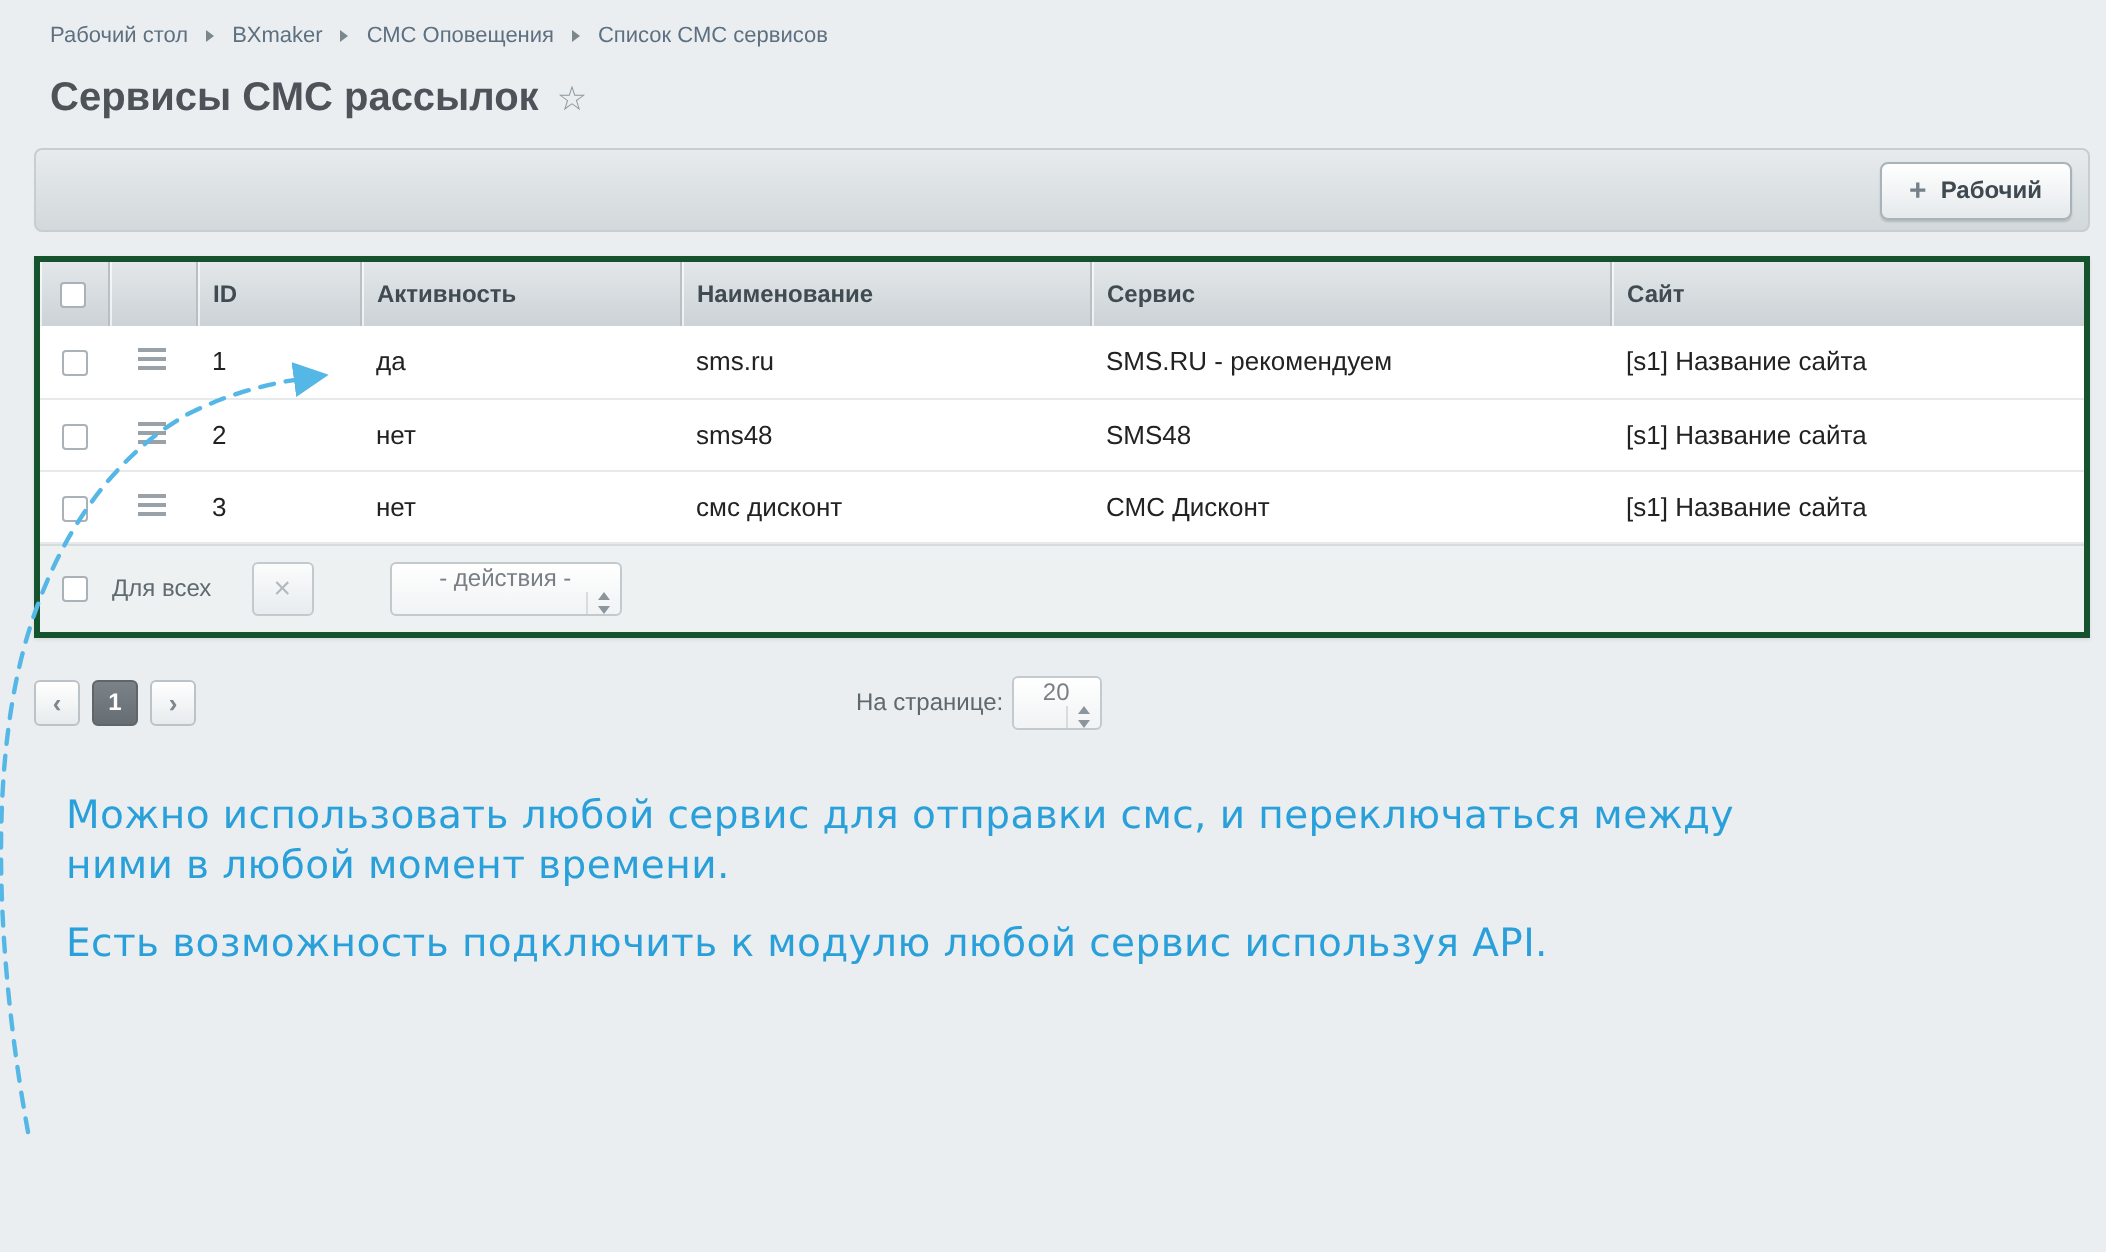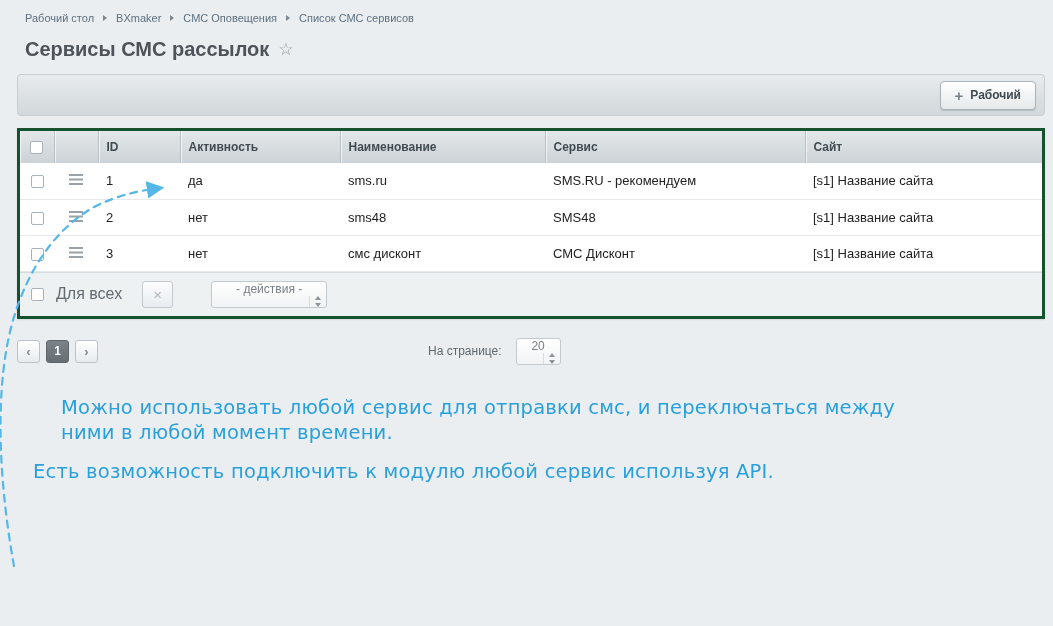--- a/index.html
+++ b/index.html
@@ -53,21 +53,21 @@
     appearance:none; -webkit-appearance:none; width:13px; height:13px;
     border:1px solid #a9b2b8; background:#fff; border-radius:2px; vertical-align:middle; cursor:pointer;
   }
   .hamburger { display:inline-block; cursor:pointer; line-height:0; }
 
   
   .grid-footer {
     display:flex; align-items:center; gap:12px; height:44px; padding:0 11px;
     background:#eef1f2; border-top:1px solid #d6dbde;
   }
-  .for-all-label { font-size:16px; color:#606a70; margin-right:8px; }
+  .for-all-label { font-size:12px; color:#606a70; margin-right:8px; }
   .btn-x {
     width:31px; height:27px; border:1px solid #c3cace; border-radius:3px;
     background:linear-gradient(#fbfcfc,#e8ecee); color:#b2bac0; font-size:15px; cursor:pointer;
   }
   .fake-select {
     display:flex; align-items:center; height:27px; border:1px solid #c3cace; border-radius:3px;
     background:linear-gradient(#ffffff,#f1f3f4); cursor:pointer; overflow:hidden;flex-direction:column;
   }
   .fake-select .txt { font-size:12px; color:#787f85; padding:0 10px; white-space:nowrap; }
   .fake-select .spin { display:flex; flex-direction:column; align-items:center; justify-content:center; gap:3px; width:17px; height:100%; border-left:1px solid #d7dce0; }
@@ -80,28 +80,28 @@
   .pg-btn {
     width:23px; height:23px; border:1px solid #bcc3c8; border-radius:3px;
     background:linear-gradient(#ffffff,#e7ebed); color:#7d878d; font-size:13px; font-weight:bold;
     display:flex; align-items:center; justify-content:center; cursor:pointer;
   }
   .pg-current {
     width:23px; height:23px; border:1px solid #5f666b; border-radius:3px;
     background:linear-gradient(#7b8288,#666d73); color:#fff; font-size:12px; font-weight:bold;
     display:flex; align-items:center; justify-content:center; cursor:default;
   }
-  .per-page { display:flex; align-items:center; gap:14px; margin-left:330px; }
+  .per-page { display:flex; align-items:center; gap:4px; margin-left:330px; }
   .per-page .lbl { font-size:12px; color:#5f686e; }
   .pager-summary { margin-left:auto; font-size:12px; color:#5f686e; }
 
   
   .notes { margin:30px 0 0 16px; color:#2aa0da; font-family:"DejaVu Sans", sans-serif; font-size:19.5px; line-height:1.33; letter-spacing:.2px; }
   .notes p { margin-bottom:13px; }
-  .notes .p1 { max-width:860px;margin-left:28px; }
+  .notes .p1 { max-width:860px; }
   .notes .p2 { max-width:745px; }
 
   
   .arrow-overlay { position:absolute; left:0; top:0; width:1053px; height:626px; pointer-events:none; z-index:6; }
 </style>
 </head>
 <body>
 
 <div class="page">
 

